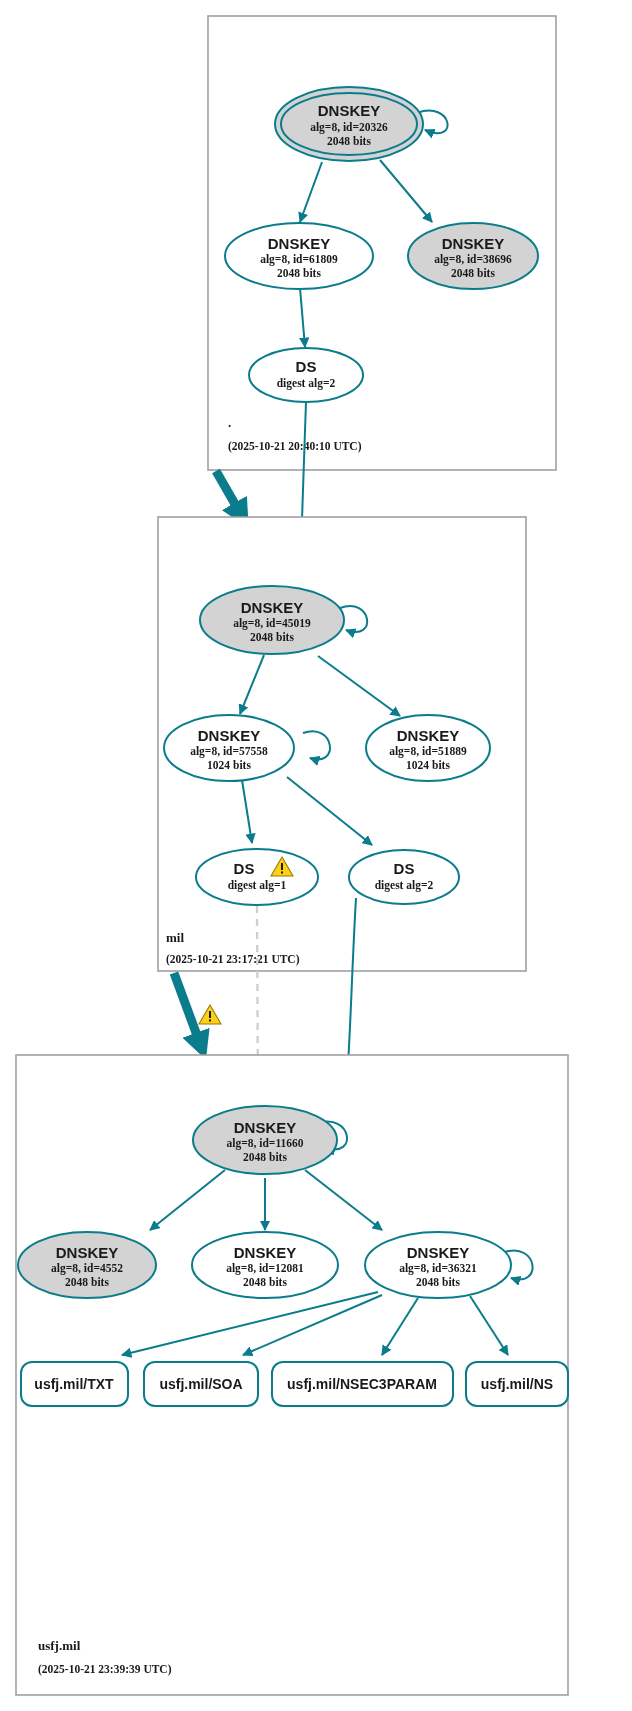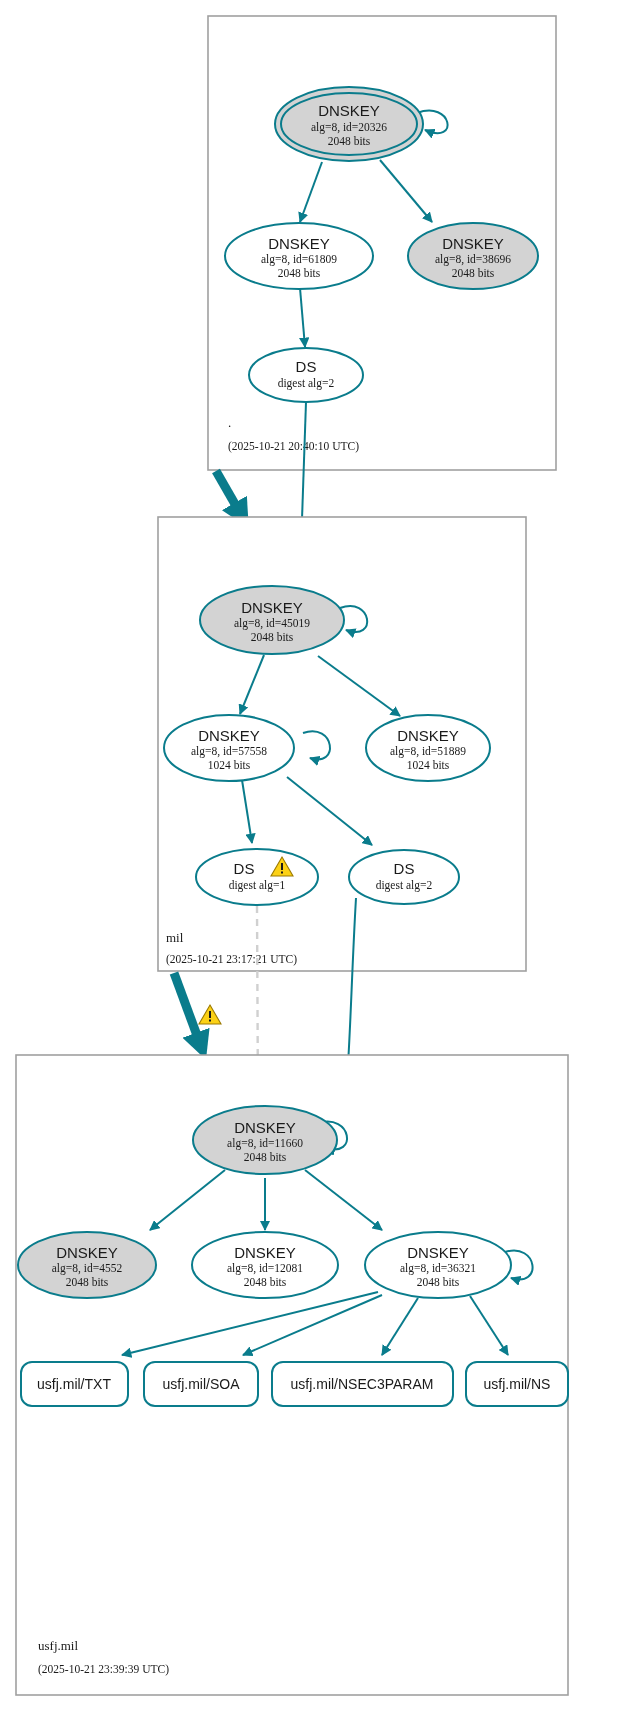--- a/index.html
+++ b/index.html
@@ -10,20 +10,21 @@
   body {
     width: 632px;
     height: 1711px;
     font-family: "Liberation Sans", sans-serif;
     overflow: hidden;
   }
   #diagram-root {
     position: relative;
     width: 532px;
     height: 1711px;
+    font-weight: bold;
   }
   svg#dnssec-graph {
     display: block;
     width: 632px;
     height: 1711px;
   }
   .zone-box {
     fill: #ffffff;
     stroke: #a0a0a0;
     stroke-width: 1.6px;

